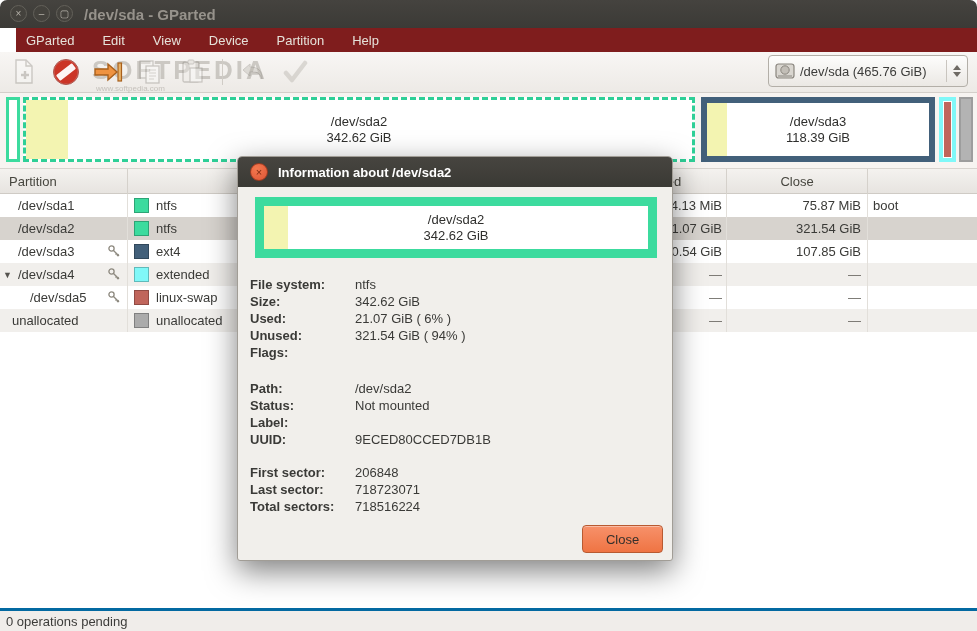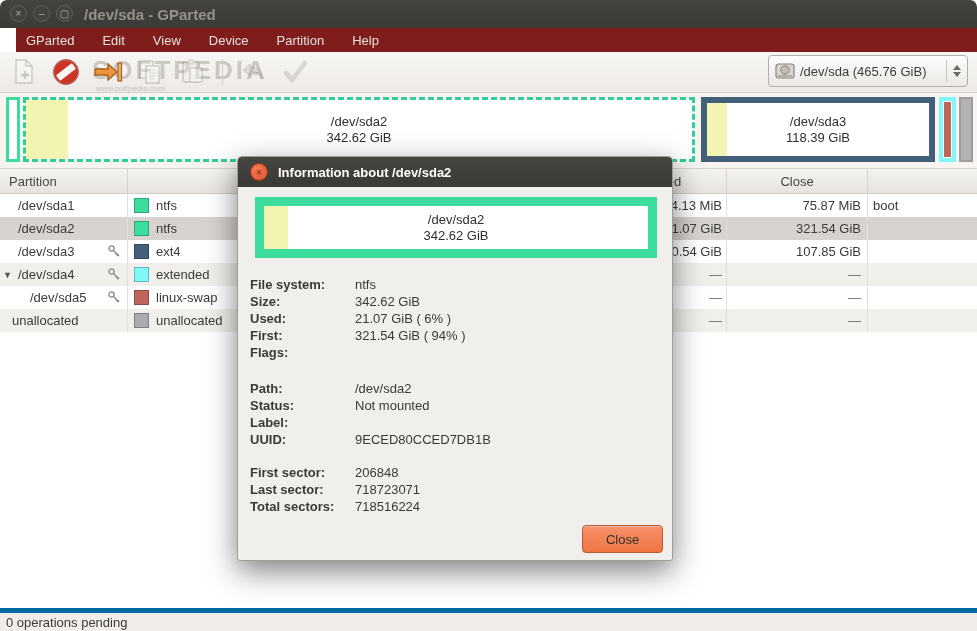--- a/index.html
+++ b/index.html
@@ -76,21 +76,21 @@
   .c-part .keyic { position:absolute; right:5px; top:4px; }
   .c-part.child { padding-left:30px; }
   .c-fs { left:128px; width:117px; padding-left:6px; gap:7px; }
   .swatch { width:15px; height:15px; border:1px solid rgba(0,0,0,.25); }
   .c-used { left:245px; width:482px; justify-content:flex-end; padding-right:4px; }
   .c-unused { left:727px; width:141px; justify-content:flex-end; padding-right:6px; }
   .c-flags { left:868px; width:109px; padding-left:5px; border-right:none; }
 
   
   #statusbar { position:absolute; left:0; top:608px; width:977px; height:23px; background:#f0edea;
-    border-top:5px solid #0369a1; display:flex; align-items:center; padding-left:6px; font-size:13px; color:#3c3c3a; }
+    border-top:3px solid #0369a1; display:flex; align-items:center; padding-left:6px; font-size:13px; color:#3c3c3a; }
 
   
   #dialog { position:absolute; left:237px; top:156px; width:436px; height:405px;
     background:#f1efeb; border:1px solid #a19d96; border-radius:5px 5px 3px 3px;
     box-shadow:0 10px 30px rgba(0,0,0,.5); }
   #dlg-titlebar { position:absolute; left:0; top:0; right:0; height:30px;
     background:linear-gradient(#474540,#3a3934); border-radius:4px 4px 0 0; display:flex; align-items:center; }
   #dlg-close { width:18px; height:18px; border-radius:50%; margin-left:12px;
     background:radial-gradient(circle at 35% 30%, #f4794f, #dd5536); border:1px solid #9e3a1f;
     color:#7e2a12; font-size:11px; line-height:16px; text-align:center; }
@@ -397,21 +397,21 @@
         </div>
       <div class="dlg-row">
           <span class="lab">Size:</span>
           <span>342.62 GiB</span>
         </div>
       <div class="dlg-row">
           <span class="lab">Used:</span>
           <span>21.07 GiB  ( 6% )</span>
         </div>
       <div class="dlg-row">
-          <span class="lab">First:</span>
+          <span class="lab">Unused:</span>
           <span>321.54 GiB ( 94% )</span>
         </div>
       <div class="dlg-row">
           <span class="lab">Flags:</span>
           <span></span>
         </div>
     </div>
 
     <div class="dlg-group" id="dlg-group-path">
       <div class="dlg-row">

